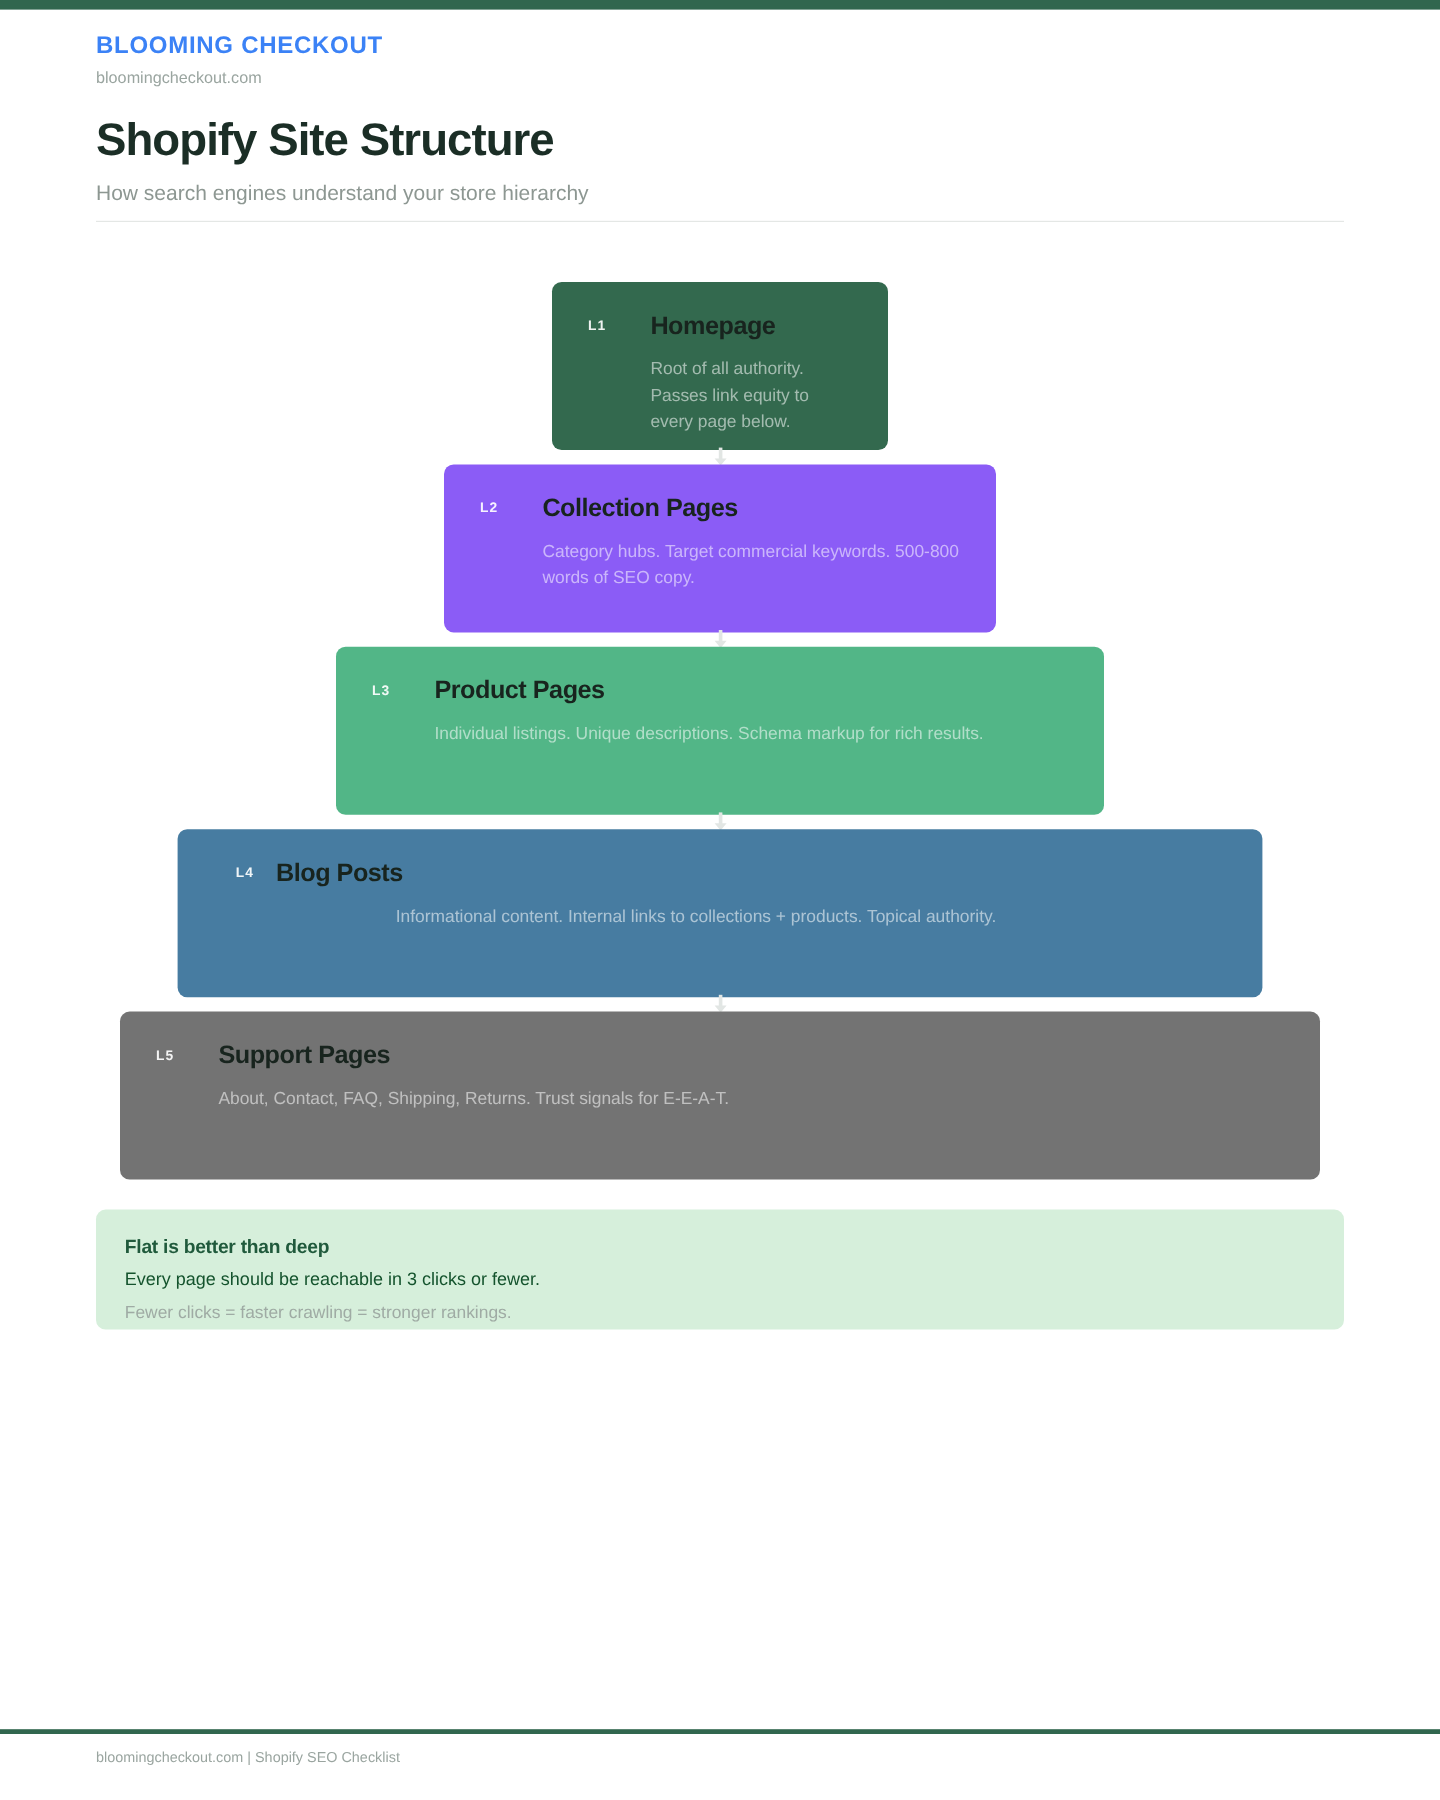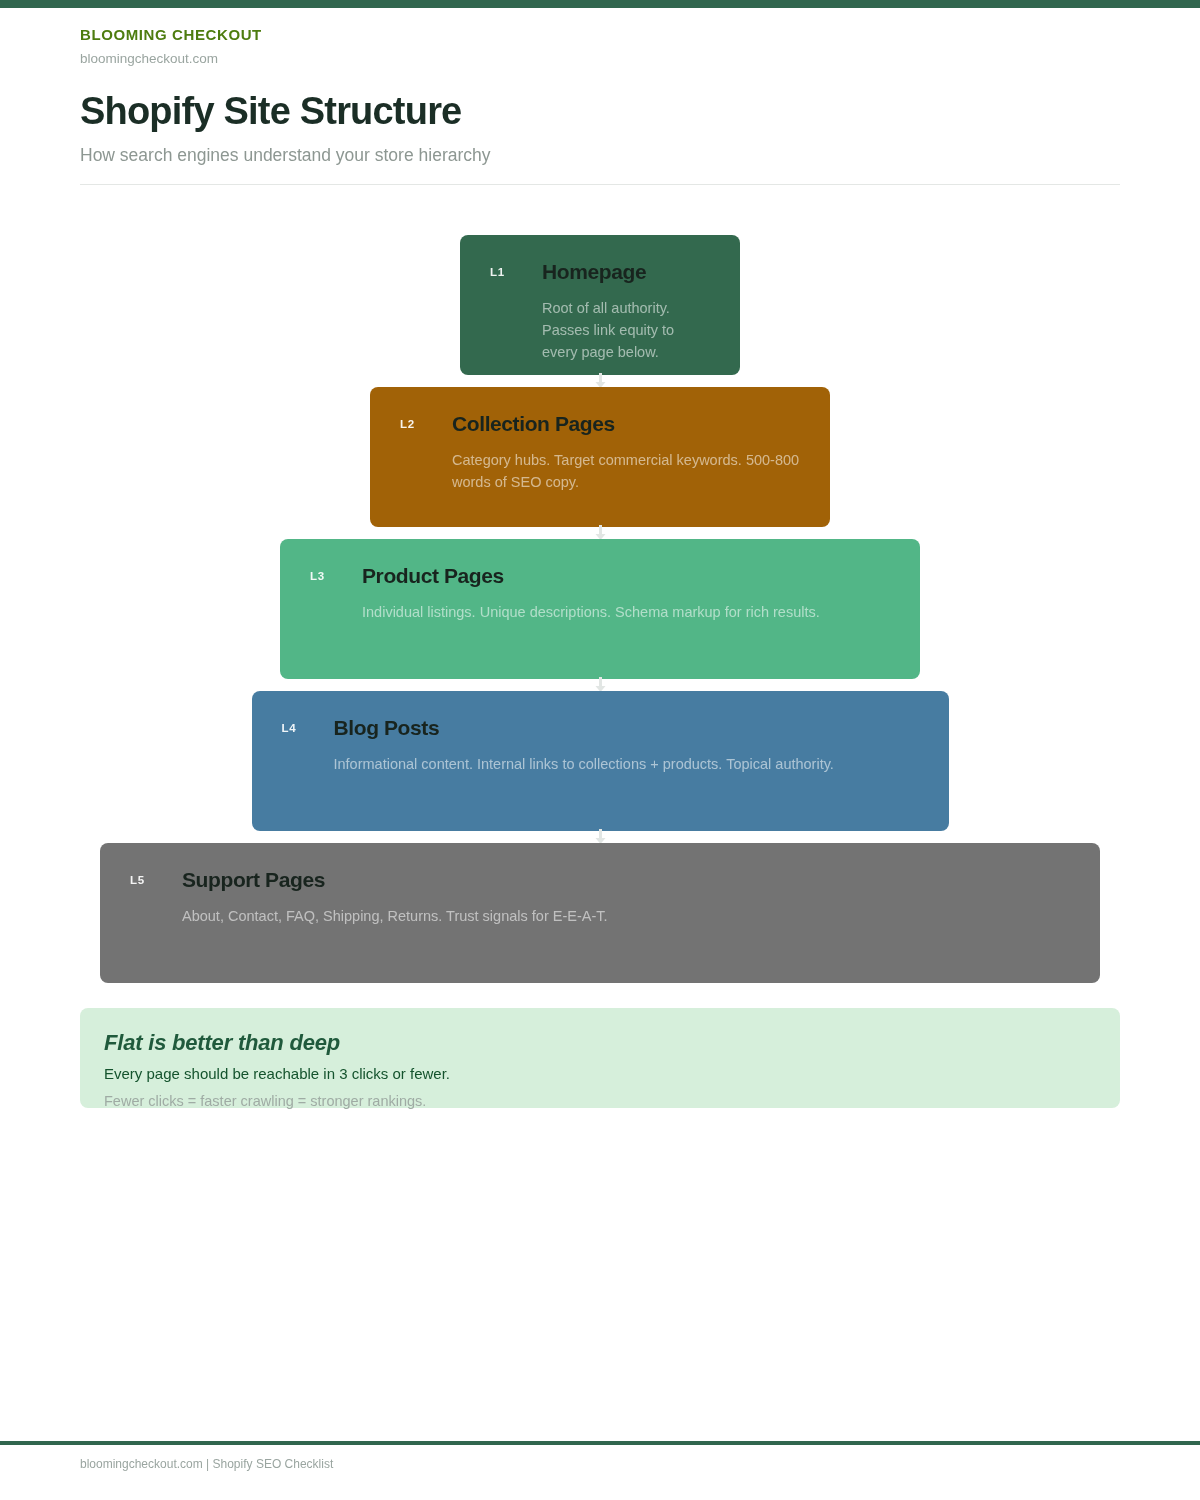--- a/index.html
+++ b/index.html
@@ -14,22 +14,22 @@
   
   .topbar {
     position:absolute; top:0; left:0;
     width:1200px; height:8px;
     background:#31664E;
   }
 
   
   .header { position:absolute; top:8px; left:80px; width:1040px; }
   .brand-name {
-    font-size:15px; font-weight:bold; letter-spacing:0.6px;
-    color:#4d7c0f; margin-top:18px; line-height:1.2;
+    font-size:20px; font-weight:bold; letter-spacing:0.6px;
+    color:#3b82f6; margin-top:18px; line-height:1.2;
   }
   .brand-url {
     font-size:13.5px; color:#9AA5A0; margin-top:6px; line-height:1.3;
   }
   .page-title {
     font-size:38px; font-weight:bold; color:#1B2E26;
     letter-spacing:-0.8px; margin-top:22px; line-height:1.12;
   }
   .page-subtitle {
     font-size:17.5px; color:#8D9792; margin-top:12px; line-height:1.3;
@@ -62,23 +62,23 @@
     color:#18241E;
     letter-spacing:-0.4px; line-height:1;
   }
   .level-desc {
     margin-top:15px; margin-left:52px;
     font-size:14.5px; line-height:1.52;
     color:rgba(255,255,255,0.55);
     max-width:560px;
   }
   .level.w1 { width:280px; background:#33694E; }
-  .level.w2 { width:460px; background:#a16207; }
+  .level.w2 { width:460px; background:#8b5cf6; }
   .level.w3 { width:640px; background:#52B687; }
-  .level.w4 { width:697px; background:#477CA1; }
+  .level.w4 { width:904px; background:#477CA1;text-align:center; }
   .level.w5 { width:1000px; background:#737373; }
   .level.w3 .level-desc, .level.w5 .level-desc { max-width:760px; }
   .level.w4 .level-desc { max-width:700px; }
 
   
   .connector {
     position:relative; width:1200px; height:12px;
   }
   .connector .arrow {
     position:absolute; left:600px; top:-2px;
@@ -98,22 +98,22 @@
   }
 
   
   .callout {
     position:absolute; top:1008px; left:80px;
     width:1040px; height:100px;
     background:#D6EFDB; border-radius:8px;
     padding:22px 24px 0 24px;
   }
   .callout-title {
-    font-size:22px; font-weight:bold; color:#205A3C;
-    letter-spacing:-0.2px; line-height:1.2;font-style:italic;
+    font-size:16px; font-weight:bold; color:#205A3C;
+    letter-spacing:-0.2px; line-height:1.2;
   }
   .callout-body {
     font-size:15px; color:#14532d; margin-top:8px; line-height:1.3;
   }
   .callout-note {
     font-size:14.5px; color:#9FABA4; margin-top:8px; line-height:1.3;
   }
 
   
   .footer-rule {

